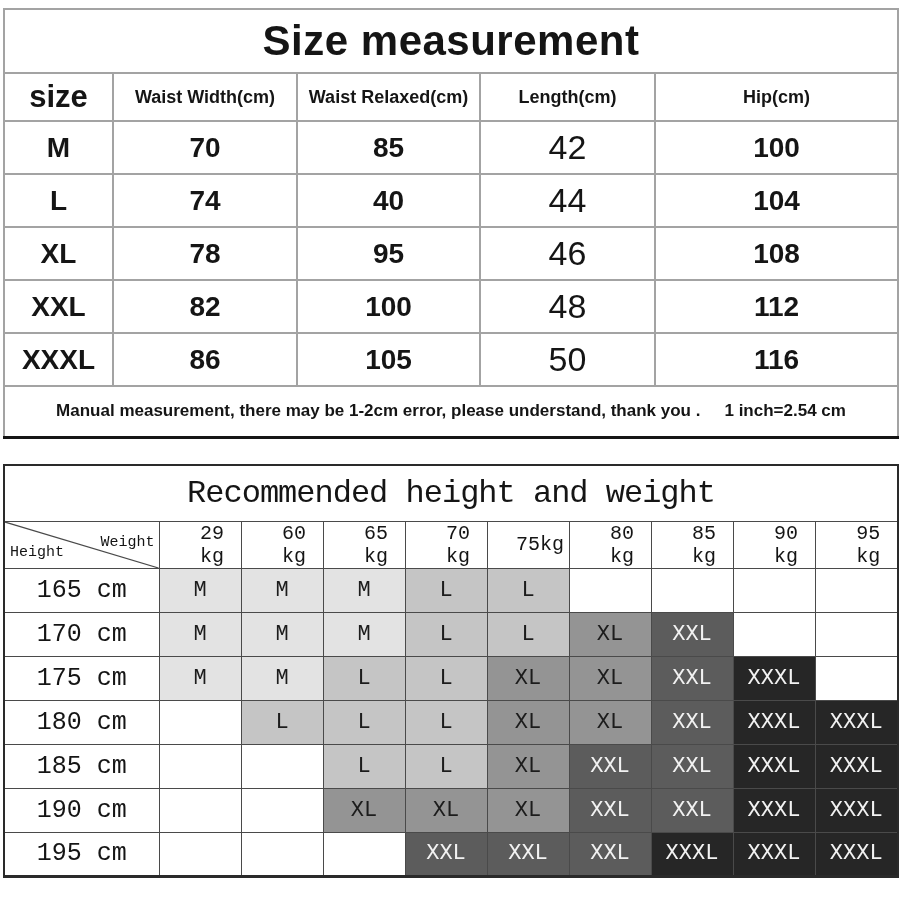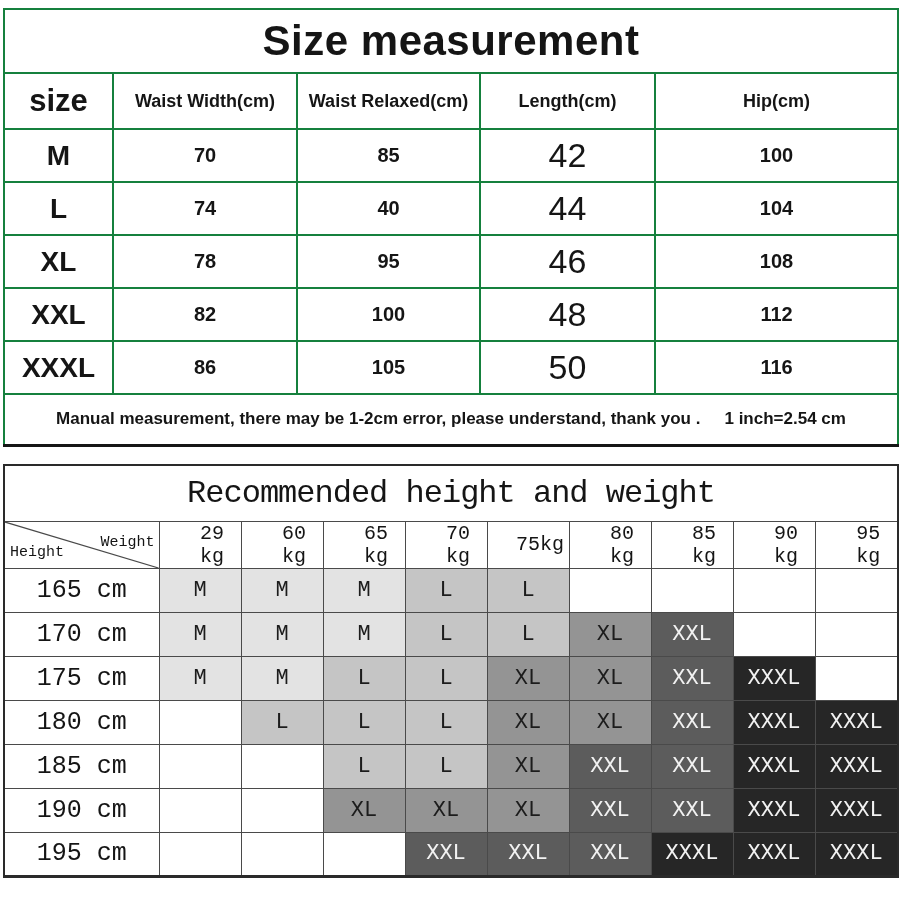--- a/index.html
+++ b/index.html
@@ -15,30 +15,30 @@
 
   table { border-collapse: collapse; table-layout: fixed; }
 
   
   .t1 {
     position: absolute; left: 3px; top: 8px; width: 894px;
     border: 2px solid #151515;
     border-bottom-width: 3px;
   }
   .t1 th, .t1 td {
-    border: 2px solid #15803d;
+    border: 2px solid #a3a3a3;
     text-align: center; vertical-align: middle;
     padding: 0;
   }
   .t1-title { height: 64px; font-size: 42px; font-weight: bold; letter-spacing: 0.5px; }
-  .t1 .hdr { height: 56px; font-size: 18px; font-weight: bold; }
+  .t1 .hdr { height: 48px; font-size: 18px; font-weight: bold; }
   .t1 .size-th { font-size: 31px; }
   .t1 tr.data-row { height: 53px; }
   .t1 .size-label { font-size: 28px; font-weight: bold; }
-  .t1 .val { font-size: 20px; font-weight: bold; }
+  .t1 .val { font-size: 28px; font-weight: bold; }
   .t1 .len-val { font-size: 34px; font-weight: normal; }
   .t1 .note-cell { height: 51px; font-size: 17px; font-weight: bold; }
   .note2 { margin-left: 24px; }
 
   
   .t2 {
     position: absolute; left: 3px; top: 464px; width: 894px;
     border: 2px solid #2a2a2a;
     border-bottom-width: 3px;
     font-family: "Liberation Mono", monospace;

